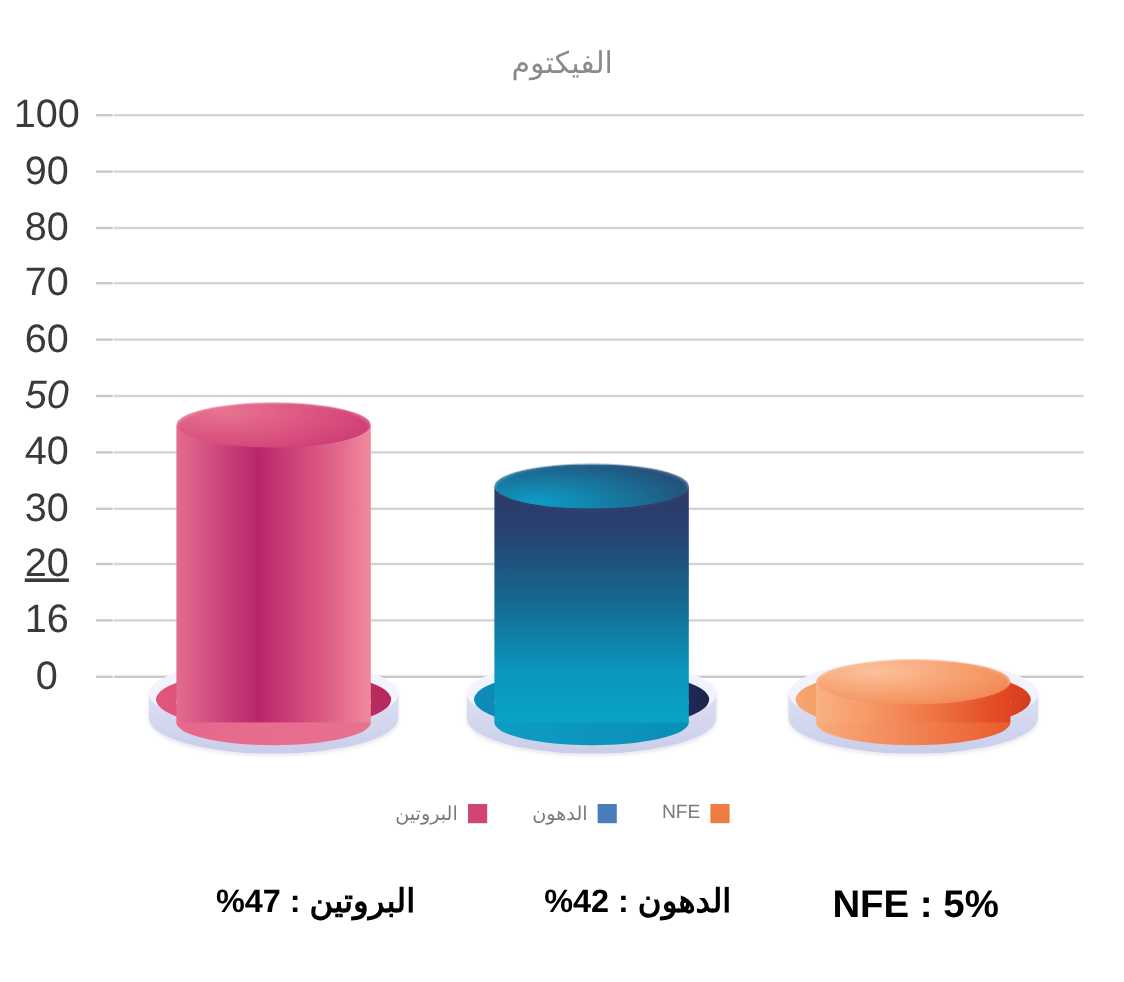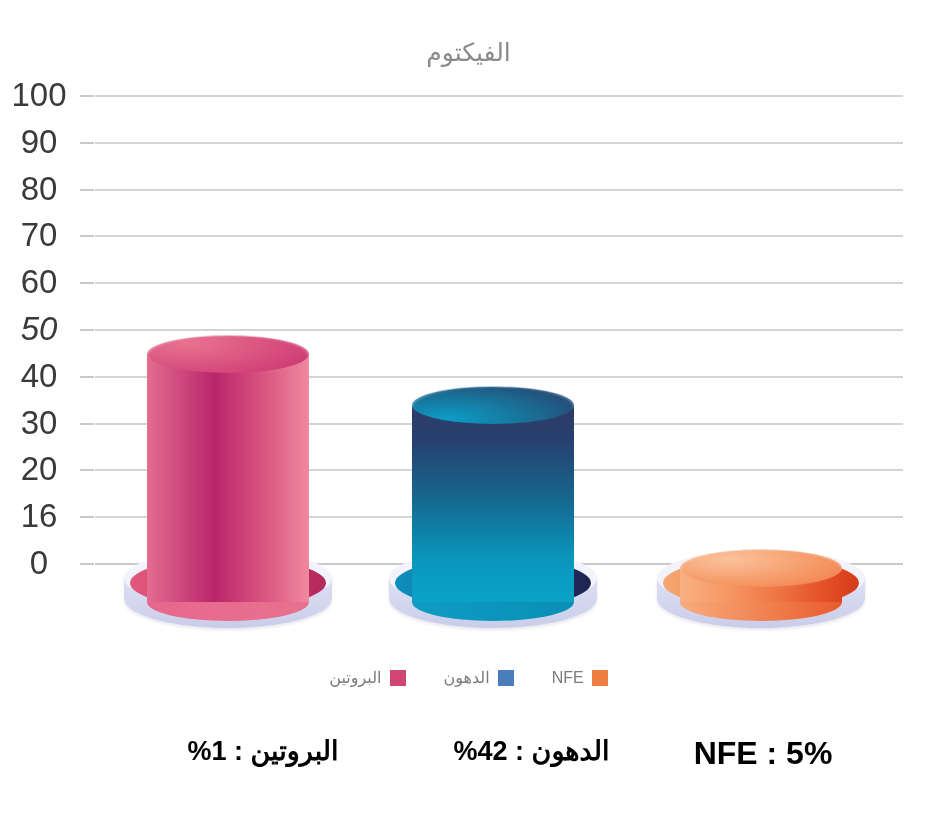--- a/index.html
+++ b/index.html
@@ -231,21 +231,21 @@
 
   <div class="y-axis">
     <div class="y-label" style="top:0px;">100</div>
     <div class="y-label" style="top:46.8px;">90</div>
     <div class="y-label" style="top:93.6px;">80</div>
     <div class="y-label" style="top:140.4px;">70</div>
     <div class="y-label" style="top:187.2px;">60</div>
     <div class="y-label" style="top:234px;font-style:italic;">50</div>
     <div class="y-label" style="top:280.8px;">40</div>
     <div class="y-label" style="top:327.6px;">30</div>
-    <div class="y-label" style="top:374.4px;">20</div>
+    <div class="y-label" style="top:374.4px;text-decoration:underline;">20</div>
     <div class="y-label" style="top:421.2px;">16</div>
     <div class="y-label" style="top:468px;">0</div>
 
     <div class="y-tick" style="top:0px;"></div>
     <div class="y-tick" style="top:46.8px;"></div>
     <div class="y-tick" style="top:93.6px;"></div>
     <div class="y-tick" style="top:140.4px;"></div>
     <div class="y-tick" style="top:187.2px;"></div>
     <div class="y-tick" style="top:234px;"></div>
     <div class="y-tick" style="top:280.8px;"></div>
@@ -320,18 +320,18 @@
       <span class="legend-swatch" style="background:#4a7ebb;"></span>
       <span class="legend-label">الدهون</span>
     </div>
     <div class="legend-item">
       <span class="legend-swatch" style="background:#ed7d41;"></span>
       <span class="legend-label">NFE</span>
     </div>
   </div>
 
   <div class="bottom-labels">
-    <div class="bottom-label" style="left:118px; width:290px;">البروتين : 1%</div>
+    <div class="bottom-label" style="left:118px; width:290px;">البروتين : 47%</div>
     <div class="bottom-label" style="left:414px; width:235px;">الدهون : 42%</div>
     <div class="bottom-label" style="left:663px; width:200px; font-size:32px;">NFE : 5%</div>
   </div>
 
 </div>
 
 </body></html>

